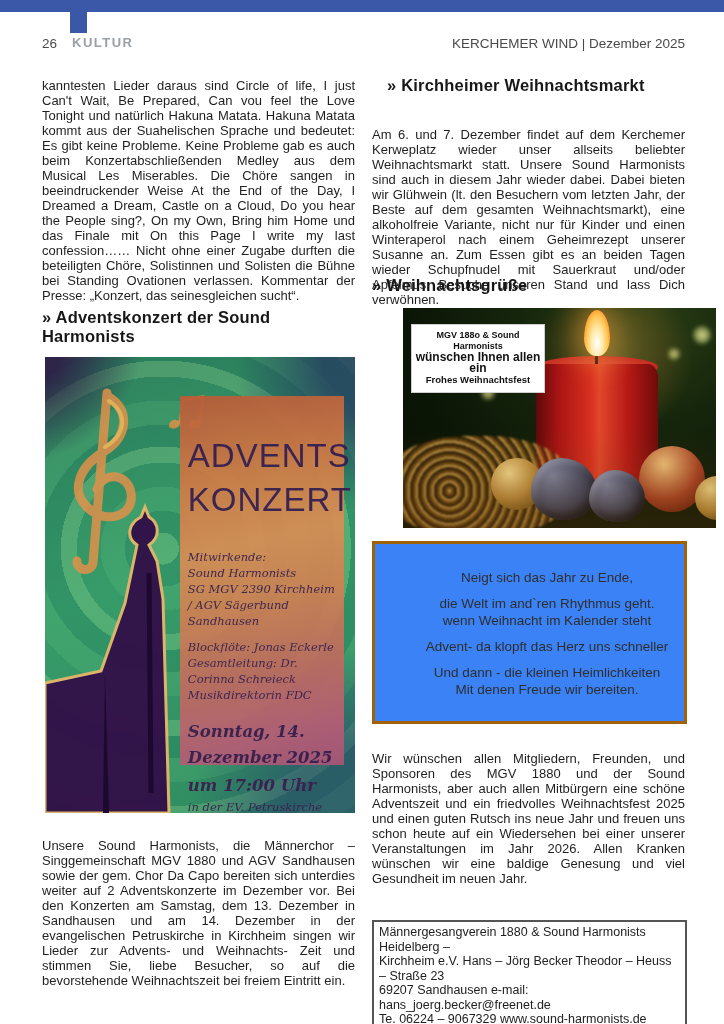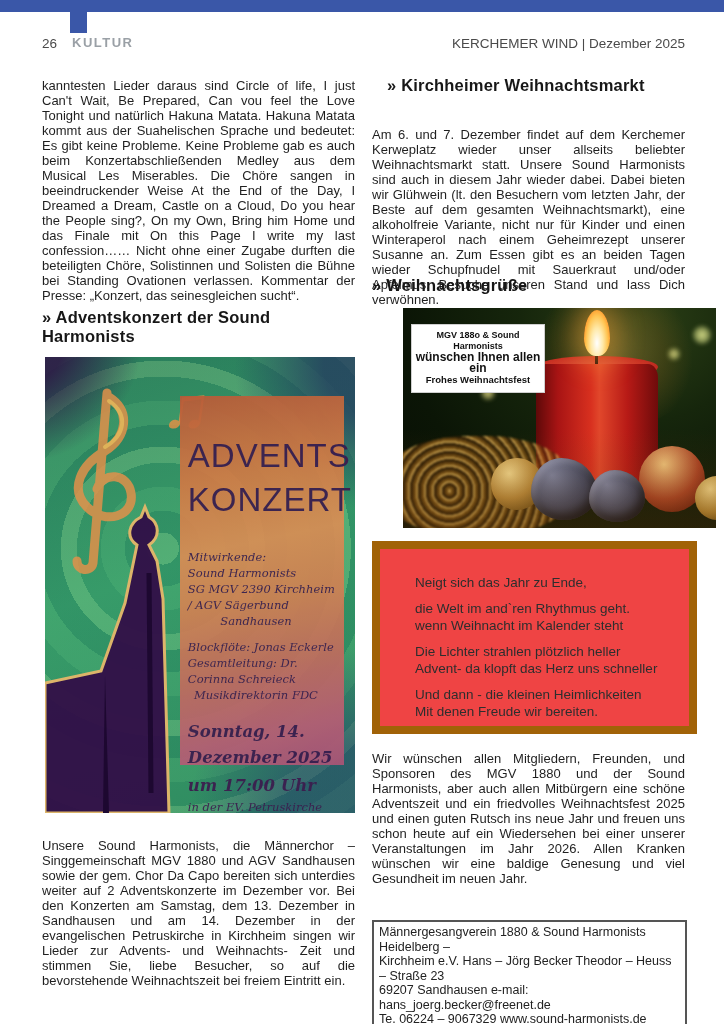--- a/index.html
+++ b/index.html
@@ -33,21 +33,21 @@
   }
   .clef{position:absolute;left:2px;top:28px;width:120px;height:190px;}
   .notes{position:absolute;left:118px;top:18px;font-size:64px;color:#dd9147;opacity:.85;transform:rotate(8deg);line-height:1;}
   .panel{position:absolute;left:43.5%;top:8.5%;width:53%;height:81%;
     background:linear-gradient(168deg,#b85a38 0%,#cf7a45 22%,#d98e55 40%,#cf8153 55%,#c06c5e 72%,#b75f74 88%,#a95577 100%);
     opacity:.93;}
   .panel-inner{position:absolute;left:8px;top:2px;right:6px;color:#3c1c4e;}
   .p-title{font-size:33px;letter-spacing:1px;line-height:1.35;margin-top:36px;font-family:"Liberation Sans",sans-serif;}
   .p-script{font-family:"DejaVu Serif",serif;font-style:italic;font-size:11.5px;line-height:16px;}
   .p-block1{margin-top:26px;}
-  .p-right{text-align:center;padding-right:14px;}
+  .p-right{text-align:left;padding-right:14px;}
   .p-gap{height:10px;}
   .p-date{font-family:"DejaVu Serif",serif;font-style:italic;font-weight:bold;font-size:16.5px;line-height:26px;margin-top:16px;}
   .church{position:absolute;left:0;bottom:0;width:200px;height:310px;}
   
   .photo{position:absolute;left:372px;top:308px;width:313px;height:220px;overflow:hidden;
     background:
       radial-gradient(ellipse at 75% 5%, #2c4016 0%, #16260c 35%, #0b1506 70%, #070e04 100%);
     margin-left: 31px;
   }
   .bokeh{position:absolute;border-radius:50%;filter:blur(2px);}
@@ -70,22 +70,22 @@
     background:radial-gradient(circle at 32% 28%,#7d83a0 0%,#4a4f68 45%,#262a40 85%);
     box-shadow:inset -4px -6px 10px rgba(0,0,0,.6), inset 3px 4px 6px rgba(225,230,255,.35);}
   .photo-warm{position:absolute;left:0;bottom:0;width:100%;height:45%;
     background:linear-gradient(rgba(0,0,0,0),rgba(120,70,15,.28));}
   .photo-label{position:absolute;left:9px;top:17px;width:126px;background:#ffffff;color:#111;
     padding:5px 3px 6px 3px;text-align:center;font-weight:bold;box-shadow:0 0 0 1px #cfcfcf;}
   .photo-label .l1{font-size:9px;line-height:11px;}
   .photo-label .l2{font-size:12px;line-height:11px;}
   .photo-label .l3{font-size:9.5px;line-height:12px;}
   
-  .poembox{position:absolute;left:372px;top:541px;width:309px;height:177px;background:#ef4444;
-    border:8px solid #a16207;}
+  .poembox{position:absolute;left:372px;top:541px;width:309px;height:177px;background:#3b82f6;
+    border:3px solid #a16207;text-align:center;}
   .poembox .inner{margin:25px 0 0 35px;font-size:13.5px;line-height:17px;color:#2e2e2e;}
   .stanza-gap{height:9px;}
   .para-wish{position:absolute;left:372px;top:751px;width:313px;}
   
   .footerbox{position:absolute;left:372px;top:920px;width:301px;border:2px solid #555;
     padding:3px 5px;font-size:12.5px;line-height:14.5px;color:#222;}
 </style>
 </head>
 <body>
 
@@ -162,21 +162,20 @@
   </div>
 </div>
 
 <div class="poembox">
   <div class="inner">
     <div>Neigt sich das Jahr zu Ende,</div>
     <div class="stanza-gap"></div>
     <div>die Welt im and`ren Rhythmus geht.</div>
     <div>wenn Weihnacht im Kalender steht</div>
     <div class="stanza-gap"></div>
-    <div>Die Lichter strahlen plötzlich heller</div>
     <div>Advent- da klopft das Herz uns schneller</div>
     <div class="stanza-gap"></div>
     <div>Und dann -  die kleinen Heimlichkeiten</div>
     <div>Mit denen Freude wir bereiten.</div>
   </div>
 </div>
 
 <div class="para para-wish">Wir wünschen allen Mitgliedern, Freunden, und Sponsoren des MGV 1880 und der Sound Harmonists, aber auch allen Mitbürgern eine schöne Adventszeit und ein friedvolles Weihnachtsfest 2025 und einen guten Rutsch ins neue Jahr und freuen uns schon heute auf ein Wiedersehen bei einer unserer Veranstaltungen im Jahr 2026. Allen Kranken wünschen wir eine baldige Genesung  und viel Gesundheit im neuen Jahr.</div>
 
 <div class="footerbox">

